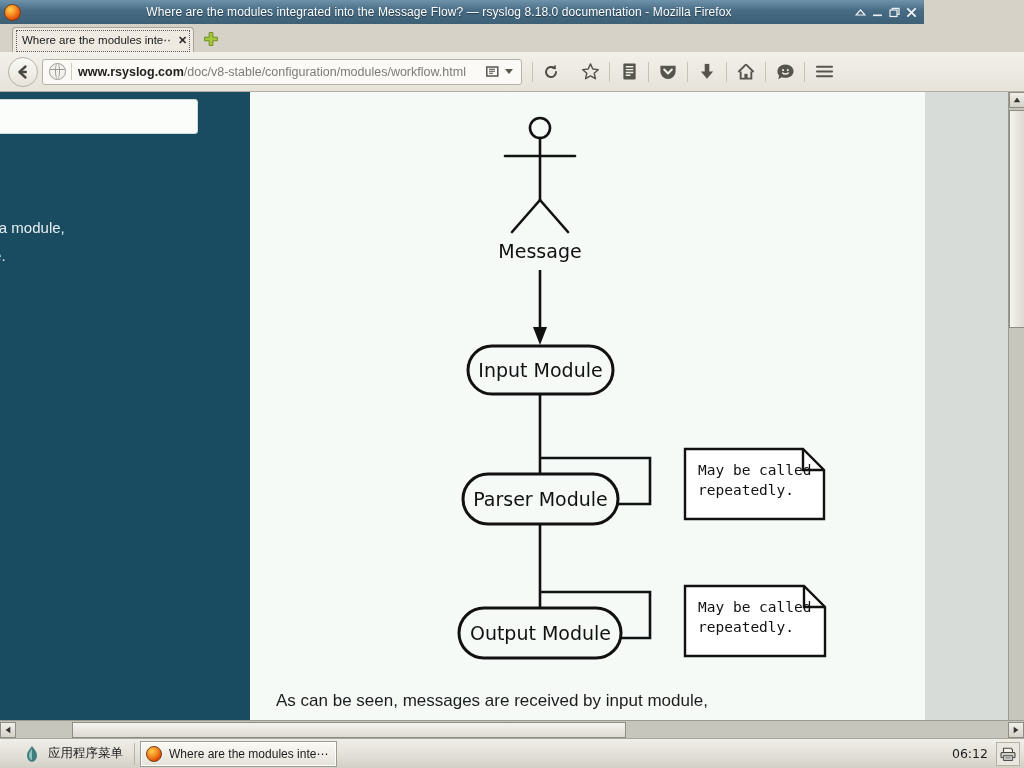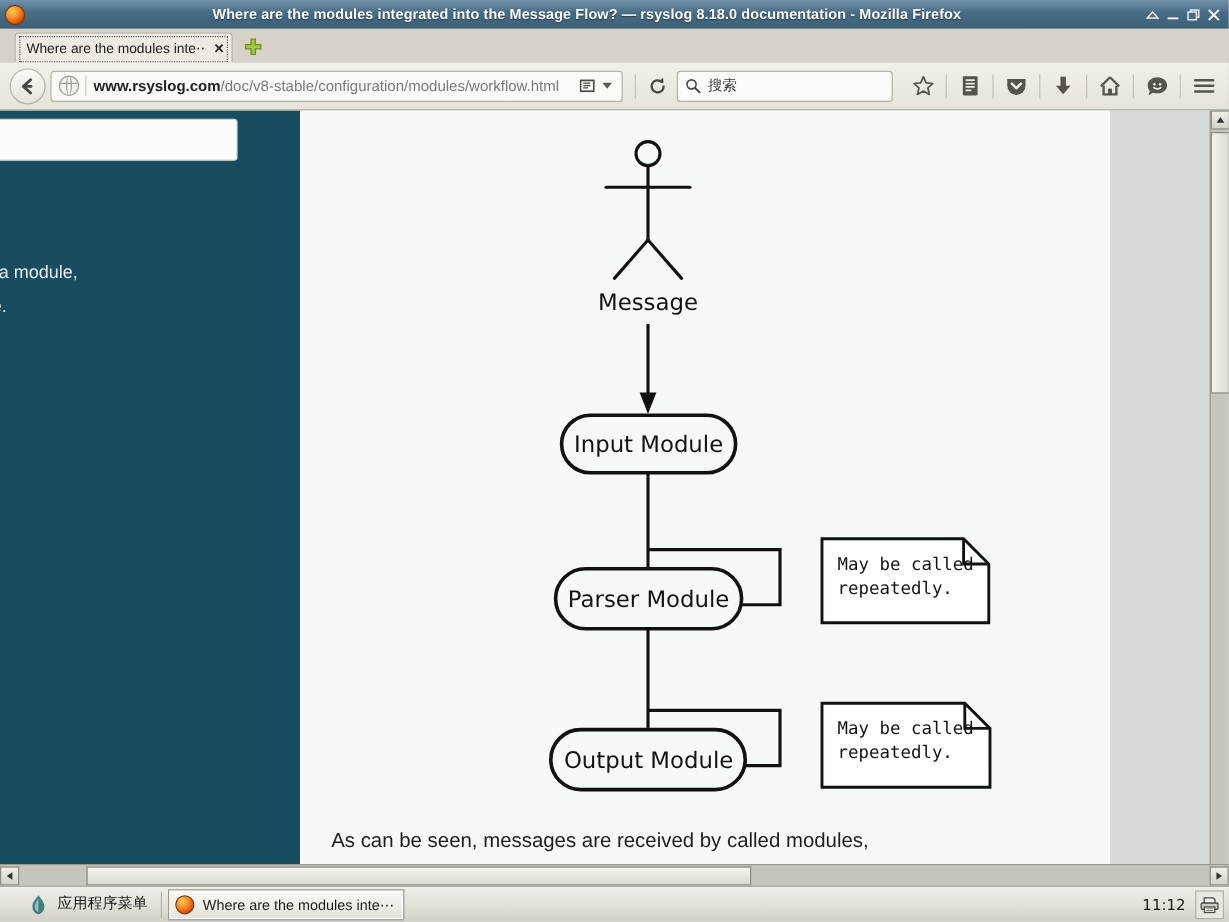--- a/index.html
+++ b/index.html
@@ -16,25 +16,24 @@
     position: relative;
     width: 1024px;
     height: 768px;
     overflow: hidden;
   }
 
   
   .titlebar {
     position: absolute;
     left: 0; top: 0;
-    width: 1024px; height: 24px;
+    width: 924px; height: 24px;
     background: linear-gradient(to bottom, #6f93aa 0%, #466b84 45%, #3d6076 100%);
     display: flex;
     align-items: center;
-    font-weight: bold;
   }
   .titlebar-icon {
     width: 22px; height: 22px;
     margin-left: 2px;
     position: relative;
     flex: 0 0 auto;
   }
   .ff-logo {
     width: 17px; height: 17px;
     border-radius: 50%;
@@ -517,27 +516,20 @@
     </div>
 
     <div class="vsep"></div>
     <div class="navbtn">
       <svg width="16" height="16" viewBox="0 0 16 16">
         <path d="M13,8 A5,5 0 1 1 11.3,4.2" fill="none" stroke="#4a4a45" stroke-width="1.9" stroke-linecap="round"></path>
         <polygon points="12.6,0.8 12.9,5.3 8.6,4.2" fill="#4a4a45"></polygon>
       </svg>
     </div>
 
-    <div class="searchbar">
-      <svg width="13" height="13" viewBox="0 0 13 13">
-        <circle cx="5.3" cy="5.3" r="3.8" fill="none" stroke="#4a4a45" stroke-width="1.4"></circle>
-        <path d="M8.3,8.3 L12,12" stroke="#4a4a45" stroke-width="1.7" stroke-linecap="round"></path>
-      </svg>
-      <span class="search-ph">搜索</span>
-    </div>
 
     <div class="toolbar-icons">
       <div class="tbicon">
         <svg width="19" height="19" viewBox="0 0 20 20">
           <polygon points="10,2 12.4,7.4 18.2,8 13.9,11.9 15.2,17.6 10,14.6 4.8,17.6 6.1,11.9 1.8,8 7.6,7.4" fill="none" stroke="#55544d" stroke-width="1.5" stroke-linejoin="round"></polygon>
         </svg>
       </div>
       <div class="vsep"></div>
       <div class="tbicon">
         <svg width="17" height="19" viewBox="0 0 18 20">
@@ -651,21 +643,21 @@
           <g>
             <path d="M435,494 L554,494 L575,515 L575,564 L435,564 Z" fill="#ffffff" stroke="#111111" stroke-width="2.4" stroke-linejoin="miter"></path>
             <path d="M554,494 L554,515 L575,515" fill="none" stroke="#111111" stroke-width="2.4"></path>
             <text id="note2l1" x="448" y="520" font-family="DejaVu Sans Mono, monospace" font-size="14.5" fill="#111111">May be called</text>
             <text id="note2l2" x="448" y="540" font-family="DejaVu Sans Mono, monospace" font-size="14.5" fill="#111111">repeatedly.</text>
           </g>
         </svg>
       </div>
 
       <div class="para">
-        <span>As can be seen, messages are received by called modules,</span>
+        <span>As can be seen, messages are received by input module,</span>
         <span>then passed to one or more parser modules, which generate</span>
       </div>
     </div>
   </div>
 
   <div class="vscroll">
     <div class="sb-arrow">
       <svg width="8" height="8" viewBox="0 0 8 8">
           <polygon points="4,1.5 7.2,6.2 0.8,6.2" fill="#333330"></polygon>
         </svg>
@@ -694,21 +686,21 @@
         <path d="M8,3.5 C6.2,6.5 5,8 5,10.5 C5,13 6.5,15 8,15 Z" fill="#8fc4c0"></path>
       </svg>
       <span class="appmenu-label">应用程序菜单</span>
     </div>
     <div class="task-sep"></div>
     <div class="taskbtn">
       <span class="taskbtn-ff"></span>
       <span class="taskbtn-label">Where are the modules inte⋯</span>
     </div>
     <div class="tray">
-      <span class="clock">11:12</span>
+      <span class="clock">06:12</span>
       <span class="tray-icon">
         <svg width="18" height="16" viewBox="0 0 18 16">
           <path d="M4.5,6.5 V2.2 h7.5 l1.5,1.6 v2.7" fill="#f3f2ec" stroke="#4a4a45" stroke-width="1.1"></path>
           <rect x="2" y="6.5" width="14" height="5.2" rx="1" fill="#cfcdc4" stroke="#4a4a45" stroke-width="1.1"></rect>
           <rect x="4.7" y="9.8" width="8.6" height="4.6" fill="#ffffff" stroke="#4a4a45" stroke-width="1.1"></rect>
           <path d="M6.2,11.3 h5.6 M6.2,12.8 h5.6" stroke="#7d7c75" stroke-width="0.9"></path>
         </svg>
       </span>
     </div>
   </div>

